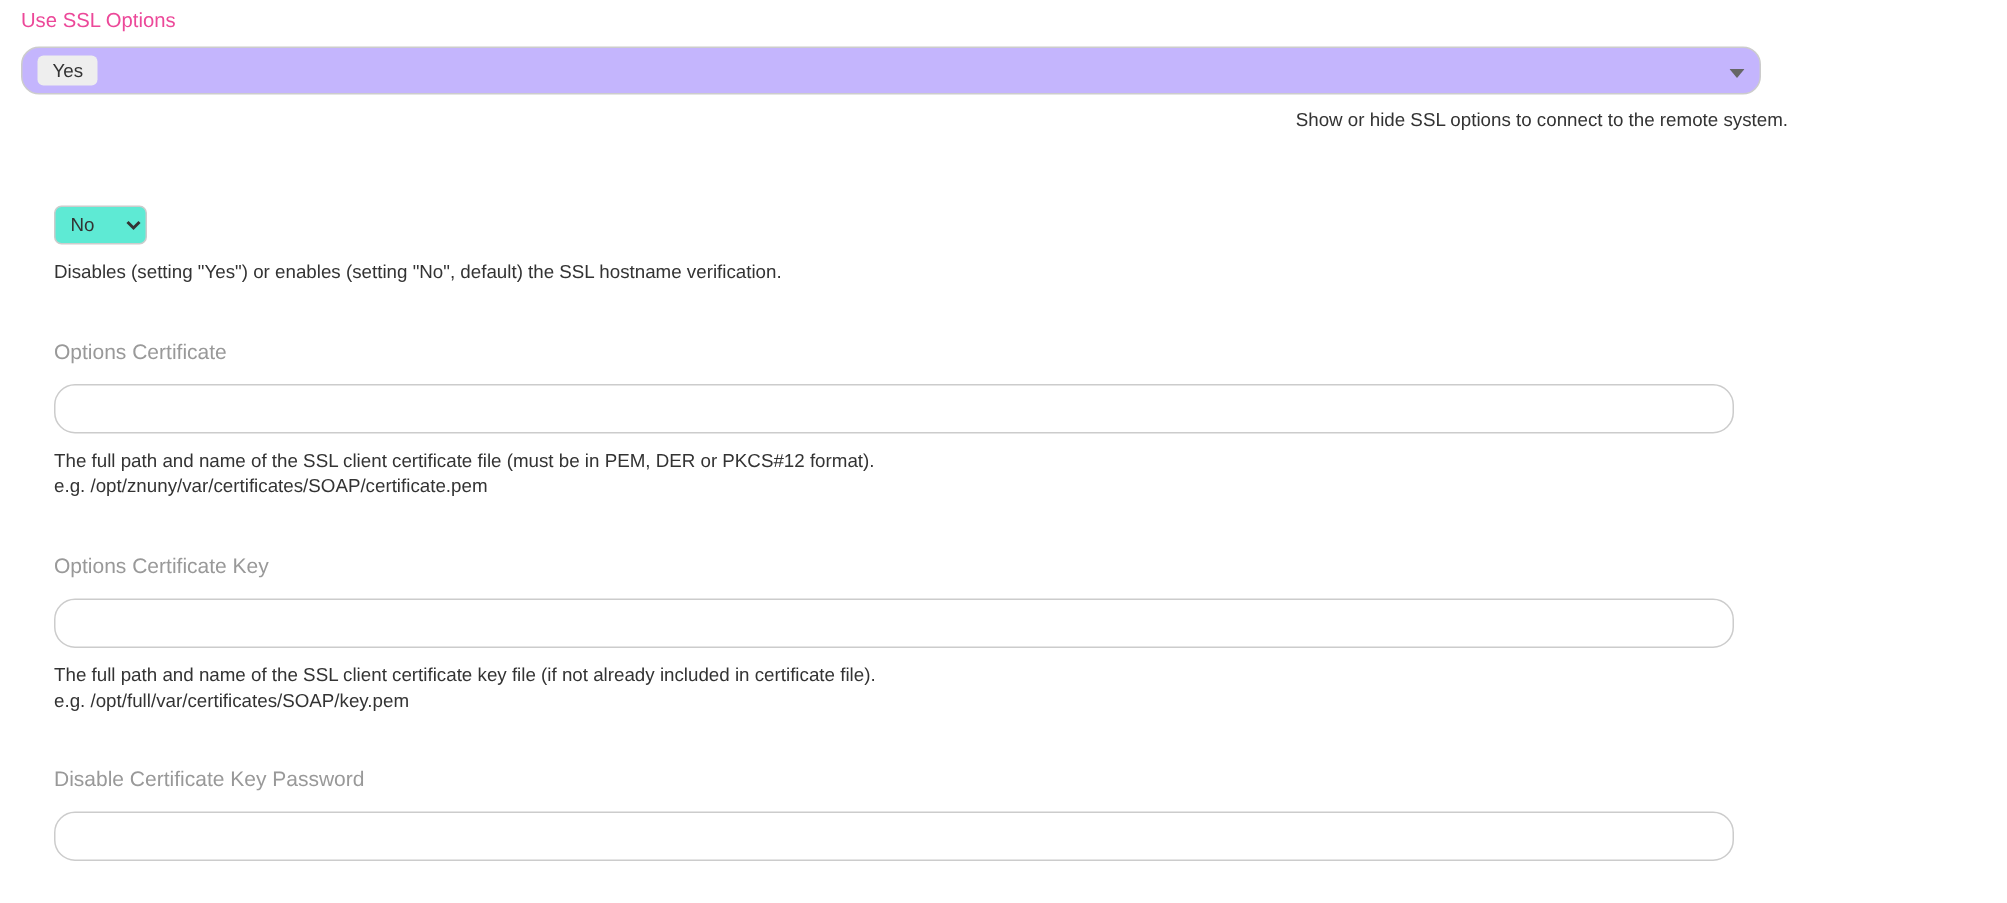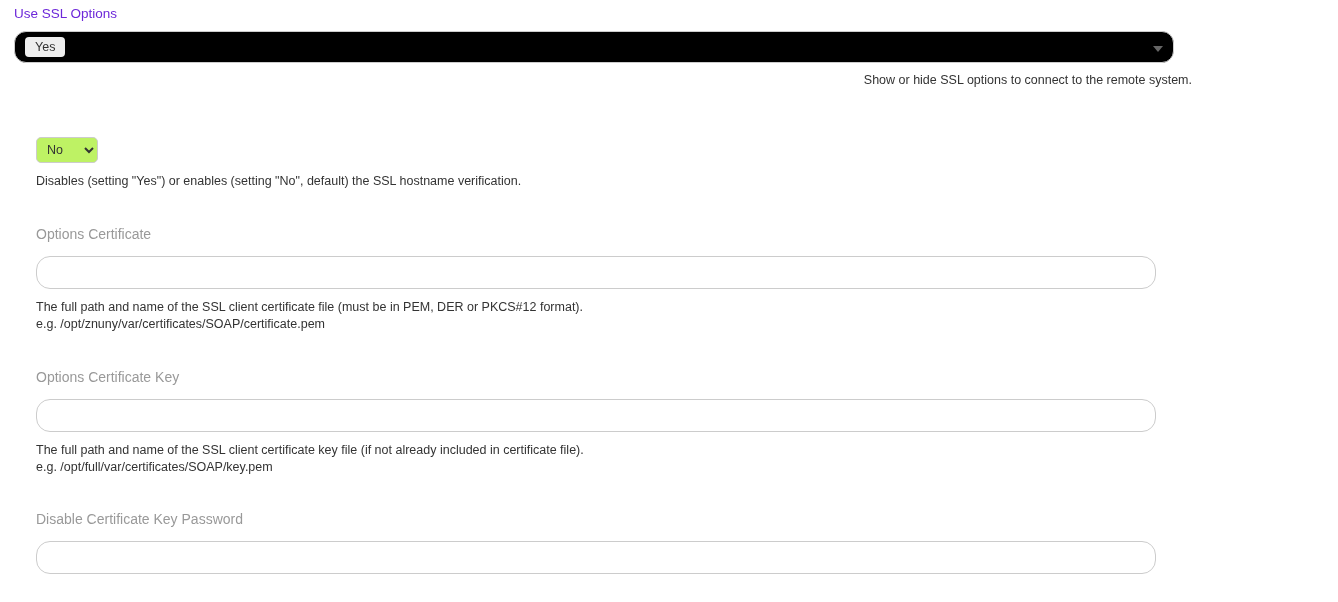--- a/index.html
+++ b/index.html
@@ -16,35 +16,35 @@
       width: 1338px;
     }
     .main-content {
       width: 1178px;
       border-right: 3px solid #e6e6e6;
       padding-right: 160px;
       box-sizing: content-box;
     }
     .section-title {
       font-size: 13.5px;
-      color: #6d28d9;
+      color: #ec4899;
       font-weight: 400;
       margin-bottom: 10px;
     }
     .ssl-select {
       position: relative;
       width: 1160px;
       border: 1px solid #ccc;
       border-radius: 12px;
       padding: 5px 10px;
       margin-bottom: 10px;
       display: flex;
       align-items: center;
       justify-content: space-between;
-      background: #000000;
+      background: #c4b5fd;
       cursor: pointer;
     }
     .ssl-select-tag {
       display: inline-block;
       background: #eeeeee;
       border-radius: 4px;
       padding: 3px 10px;
       font-size: 12.5px;
       color: #333;
     }
@@ -68,21 +68,21 @@
       margin-bottom: 14px;
     }
     .field-group {
       margin-bottom: 36px;
     }
     .native-select {
       border: 1px solid #ccc;
       border-radius: 5px;
       padding: 4px 6px;
       font-size: 12.5px;
-      background: #bef264;
+      background: #5eead4;
       color: #333;
       min-width: 62px;
       margin-bottom: 10px;
       cursor: pointer;
     }
     .text-input {
       width: 1120px;
       border: 1px solid #ccc;
       border-radius: 14px;
       padding: 8px 12px;

